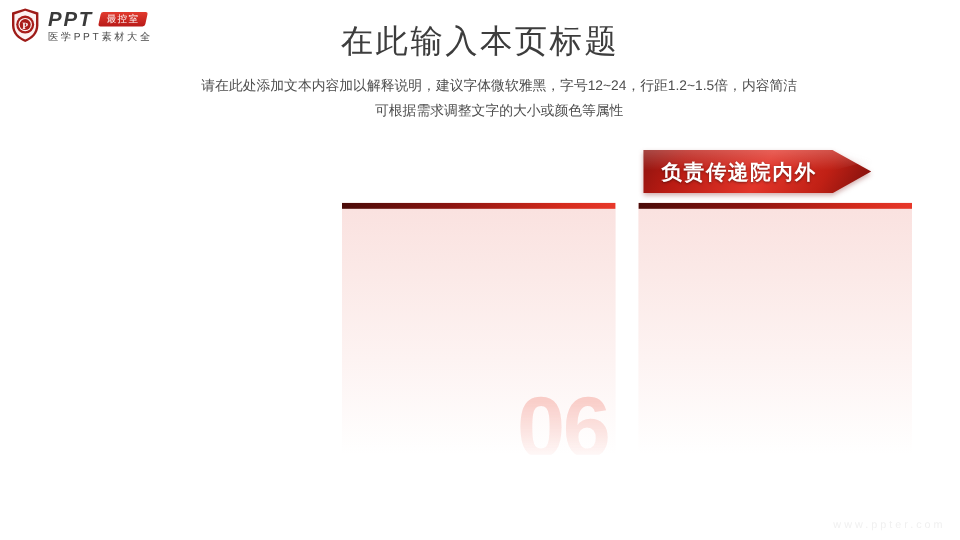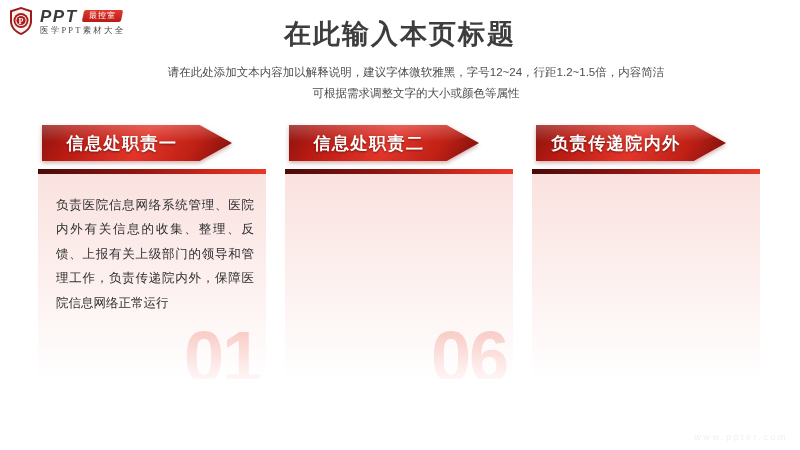--- a/index.html
+++ b/index.html
@@ -21,27 +21,27 @@
     color:#3a3a3a;letter-spacing:1.5px;line-height:1;
   }
   .badge{
     background:linear-gradient(180deg,#e23b2e,#b81a18);
     color:#fff;font-size:8px;letter-spacing:1px;
     padding:2px 6px;transform:skewX(-12deg);
     line-height:1;border-radius:2px;
   }
   .badge span{display:inline-block;transform:skewX(12deg);}
   .logo-sub{
-    font-size:8.5px;color:#4a4a4a;letter-spacing:2.2px;line-height:1;font-family:Liberation Serif, serif;
+    font-size:8.5px;color:#4a4a4a;letter-spacing:2.2px;line-height:1;
   }
 
   
   .page-title{
     position:absolute;left:0;right:0;top:16px;text-align:center;
-    font-size:27px;font-weight:bold;color:#3d3d3d;letter-spacing:2px;
+    font-size:27px;font-weight:normal;color:#3d3d3d;letter-spacing:2px;
   }
   .subtitle{
     position:absolute;left:0;right:0;top:62px;text-align:center;
     font-size:11.5px;color:#4d4d4d;line-height:1.85;
   }
   .subtitle div{margin:0;padding-left:32px;}
 
   
   .cards{position:absolute;left:0;top:125px;width:800px;height:260px;}
   .card{position:absolute;top:0;width:228px;height:255px;}
@@ -123,39 +123,22 @@
 </div>
 
 <div class="page-title">在此输入本页标题</div>
 <div class="subtitle">
   <div>请在此处添加文本内容加以解释说明，建议字体微软雅黑，字号12~24，行距1.2~1.5倍，内容简洁</div>
   <div>可根据需求调整文字的大小或颜色等属性</div>
 </div>
 
 <div class="cards">
 
-  <div class="card c1">
-    <div class="banner">
-      <div class="shape"></div>
-      <div class="gloss"></div>
-      <div class="label">信息处职责一</div>
-    </div>
-    <div class="body">
-      <div class="topbar"></div>
-      <div class="bignum">01</div>
-      <div class="body-text">负责医院信息网络系统管理、医院内外有关信息的收集、整理、反馈、上报有关上级部门的领导和管理工作，负责传递院内外，保障医院信息网络正常运行</div>
-    </div>
-  </div>
 
   <div class="card c2">
-    <div class="banner">
-      <div class="shape"></div>
-      <div class="gloss"></div>
-      <div class="label">信息处职责二</div>
-    </div>
     <div class="body">
       <div class="topbar"></div>
       <div class="bignum">06</div>
     </div>
   </div>
 
   <div class="card c3">
     <div class="banner">
       <div class="shape"></div>
       <div class="gloss"></div>

